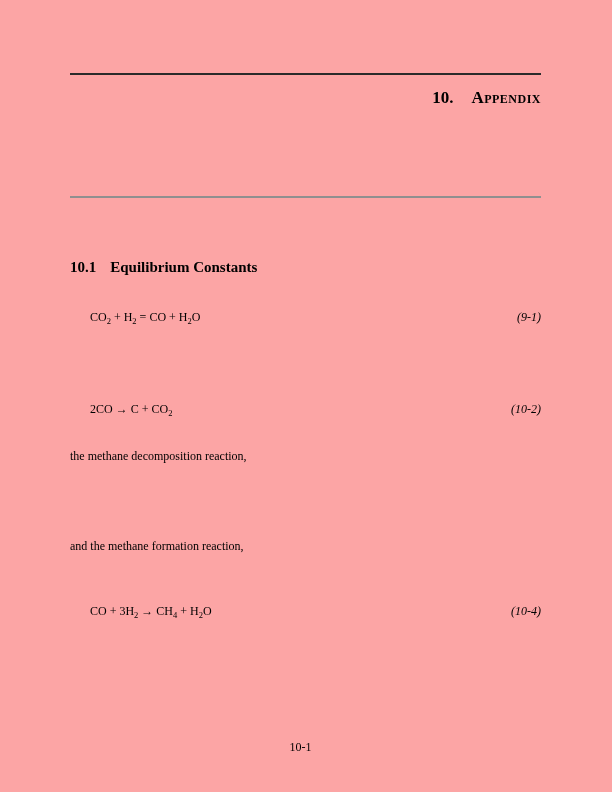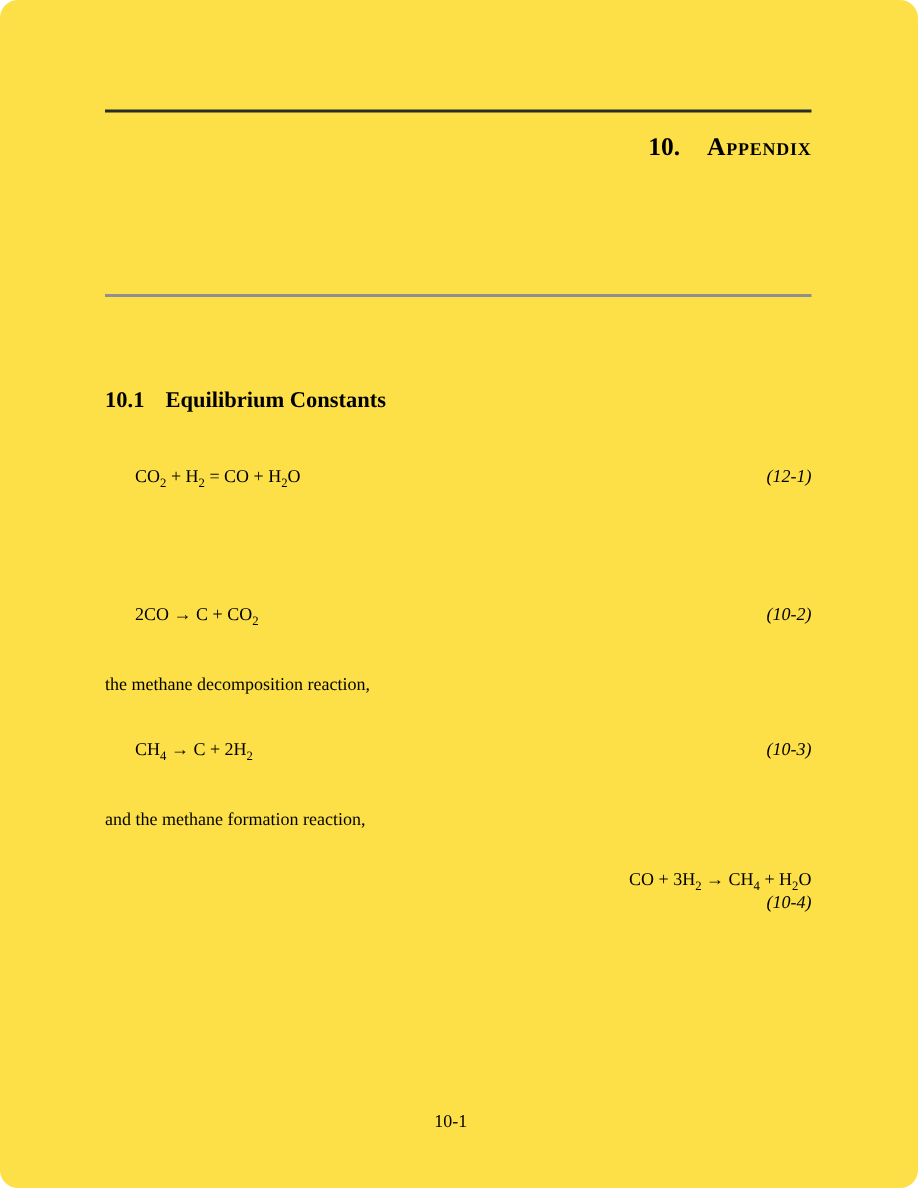--- a/index.html
+++ b/index.html
@@ -4,25 +4,24 @@
 <style>
   html, body {
     margin: 0;
     padding: 0;
     background: #ffffff;
   }
   .page {
     position: relative;
     width: 612px;
     height: 792px;
-    background: #fde047;
+    background: #fca5a5;
     font-family: "Liberation Serif", serif;
     color: #000000;
     overflow: hidden;
-    border-radius: 12px;
   }
   .rule {
     position: absolute;
     left: 70px;
     width: 471px;
   }
   .rule-top {
     top: 73px;
     height: 2px;
     background: #2b2b2b;
@@ -81,21 +80,21 @@
     width: 471px;
     font-size: 12px;
     line-height: 15px;
     display: flex;
     justify-content: space-between;
     align-items: flex-end;
   }
   .eq-1 { top: 310px; }
   .eq-2 { top: 402px; }
   .eq-3 { top: 492px; }
-  .eq-4 { top: 579px; flex-direction: column; }
+  .eq-4 { top: 604px; }
   .eq-formula {
     padding-left: 20px;
     white-space: nowrap;
   }
   .eq-formula sub {
     font-size: 8.5px;
     line-height: 0;
   }
   .eq-number {
     font-style: italic;
@@ -124,35 +123,31 @@
 
   <div class="rule rule-mid"></div>
 
   <div class="section-heading">
     <span class="section-number">10.1</span><span>Equilibrium Constants</span>
   </div>
 
 
   <div class="equation-row eq-1">
     <span class="eq-formula">CO<sub>2</sub> + H<sub>2</sub> = CO + H<sub>2</sub>O</span>
-    <span class="eq-number">(12-1)</span>
+    <span class="eq-number">(9-1)</span>
   </div>
 
 
   <div class="equation-row eq-2">
     <span class="eq-formula">2CO → C + CO<sub>2</sub></span>
     <span class="eq-number">(10-2)</span>
   </div>
 
   <div class="para para-methane-decomp">the methane decomposition reaction,</div>
 
-  <div class="equation-row eq-3">
-    <span class="eq-formula">CH<sub>4</sub> → C + 2H<sub>2</sub></span>
-    <span class="eq-number">(10-3)</span>
-  </div>
 
   <div class="para para-methane-form">and the methane formation reaction,</div>
 
   <div class="equation-row eq-4">
     <span class="eq-formula">CO + 3H<sub>2</sub> → CH<sub>4</sub> + H<sub>2</sub>O</span>
     <span class="eq-number">(10-4)</span>
   </div>
 
   <div class="page-footer">10-1</div>
 

